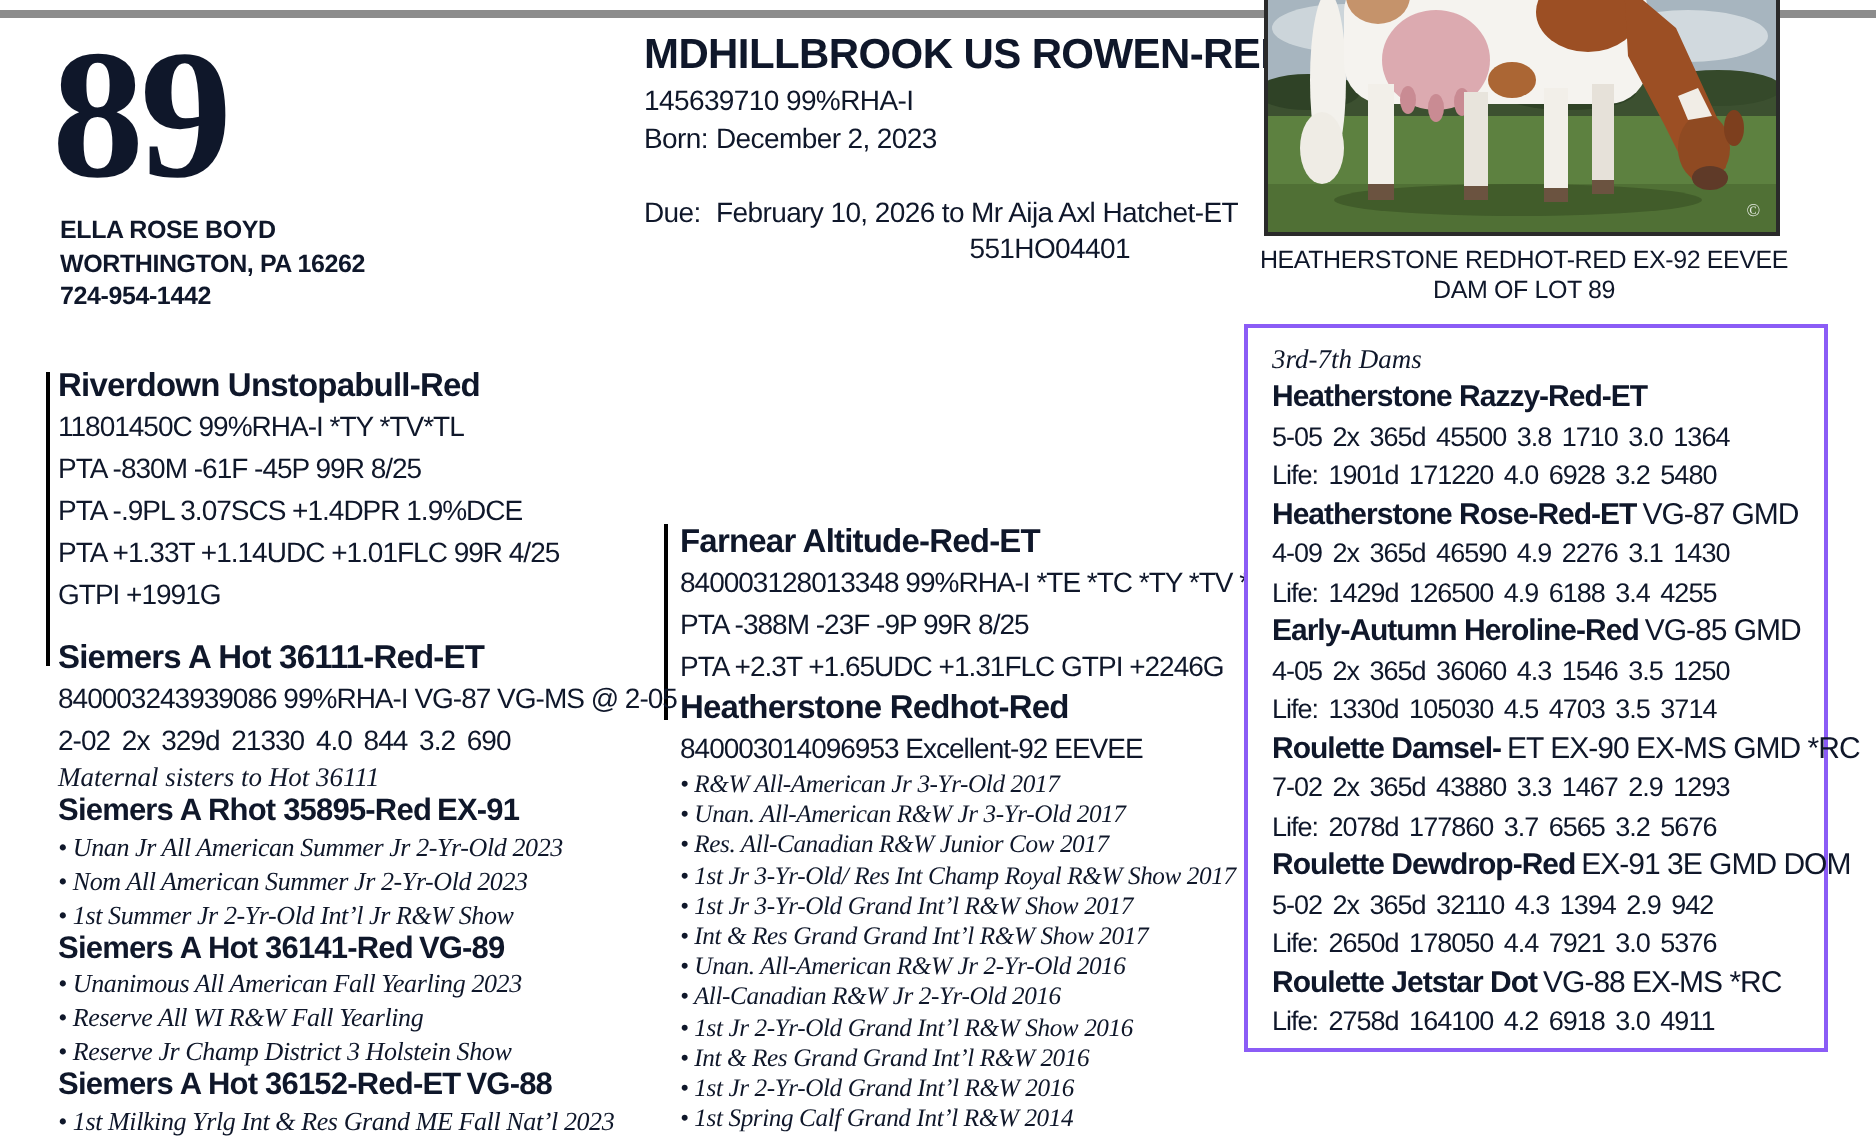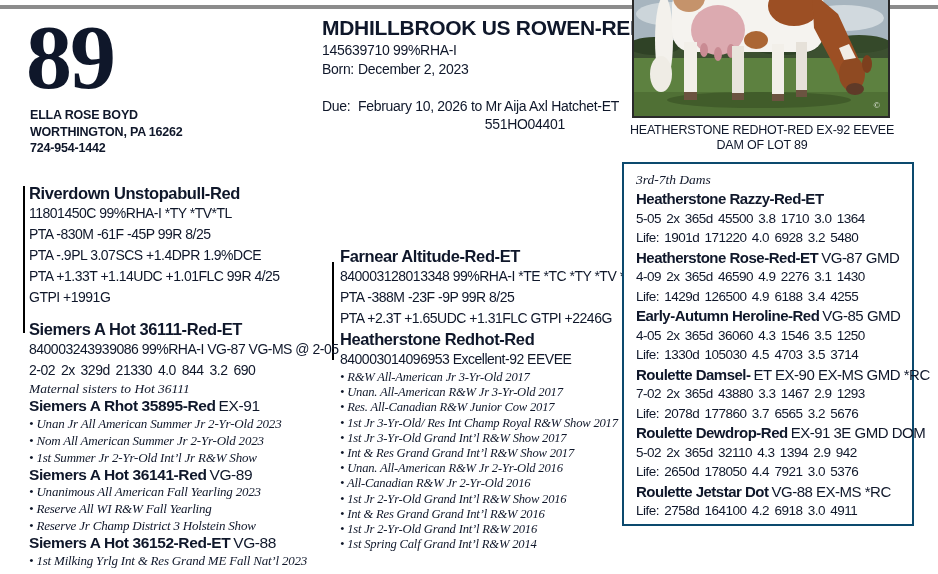--- a/index.html
+++ b/index.html
@@ -37,39 +37,39 @@
   }
   .caption { left:602px; top:123px; width:320px; text-align:center; font-weight:normal; font-size:12.5px; line-height:15px; letter-spacing:-0.2px; }
 
   
   .bracket { width:2px; background:#000; }
   .sire-bracket { left:23px; top:186px; height:147px; }
   .mid-bracket  { left:332px; top:262px; height:98px; }
 
   .ped-col { white-space:nowrap; }
   .col-left { left:29px; top:183px; width:302px; }
-  .col-mid  { left:340px; top:246px; width:290px; }
+  .col-mid  { left:340px; top:261px; width:290px; }
 
   .ped-head { font-weight:bold; font-size:16.5px; line-height:20px; letter-spacing:-0.4px; }
   .ped-line { font-size:14px; line-height:21px; letter-spacing:-0.5px; }
   .gap { height:11px; }
   .nums { word-spacing:2.5px; }
 
   .note { font-family:"Liberation Serif", serif; font-style:italic; font-size:13.5px; line-height:16px; }
   .sis-head { font-weight:bold; font-size:15.5px; line-height:17.5px; letter-spacing:-0.4px; }
-  .sis-head .grade { font-weight:normal; margin-left:3px; }
+  .sis-head .grade { font-weight:bold; margin-left:3px; }
   .bullet { font-family:"Liberation Serif", serif; font-style:italic; font-size:13px; line-height:17px; letter-spacing:-0.2px; }
   .bullet::before { content:"\2022  "; }
   .col-mid .ped-line { line-height:21px; }
   .col-mid .bullet { font-size:12.6px; line-height:15.2px; }
 
   
   .dams-box {
     left:622px; top:162px; width:292px; height:364px;
-    border:2px solid #0c4a6e; background:#fff; padding:6px 6px 0 12px; white-space:nowrap;
+    border:2px solid #8b5cf6; background:#fff; padding:6px 6px 0 12px; white-space:nowrap;
   }
   .db-title { font-family:"Liberation Serif", serif; font-style:italic; font-size:13.5px; line-height:19px; }
   .db-name { font-weight:bold; font-size:15px; line-height:19.5px; letter-spacing:-0.5px; }
   .db-name .grade { font-weight:normal; margin-left:3px; }
   .db-line { font-size:13.5px; line-height:19.5px; letter-spacing:-0.5px; word-spacing:2px; }
 </style>
 </head>
 <body>
 
 <div id="page">

